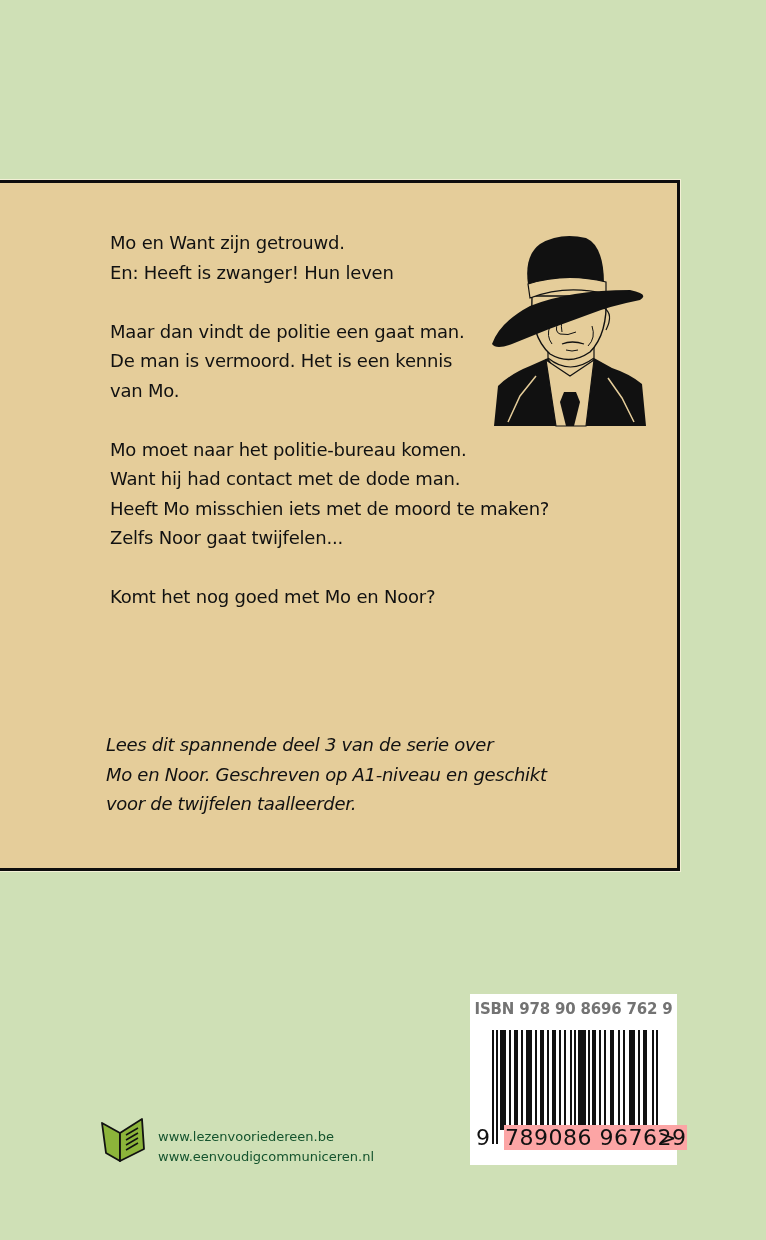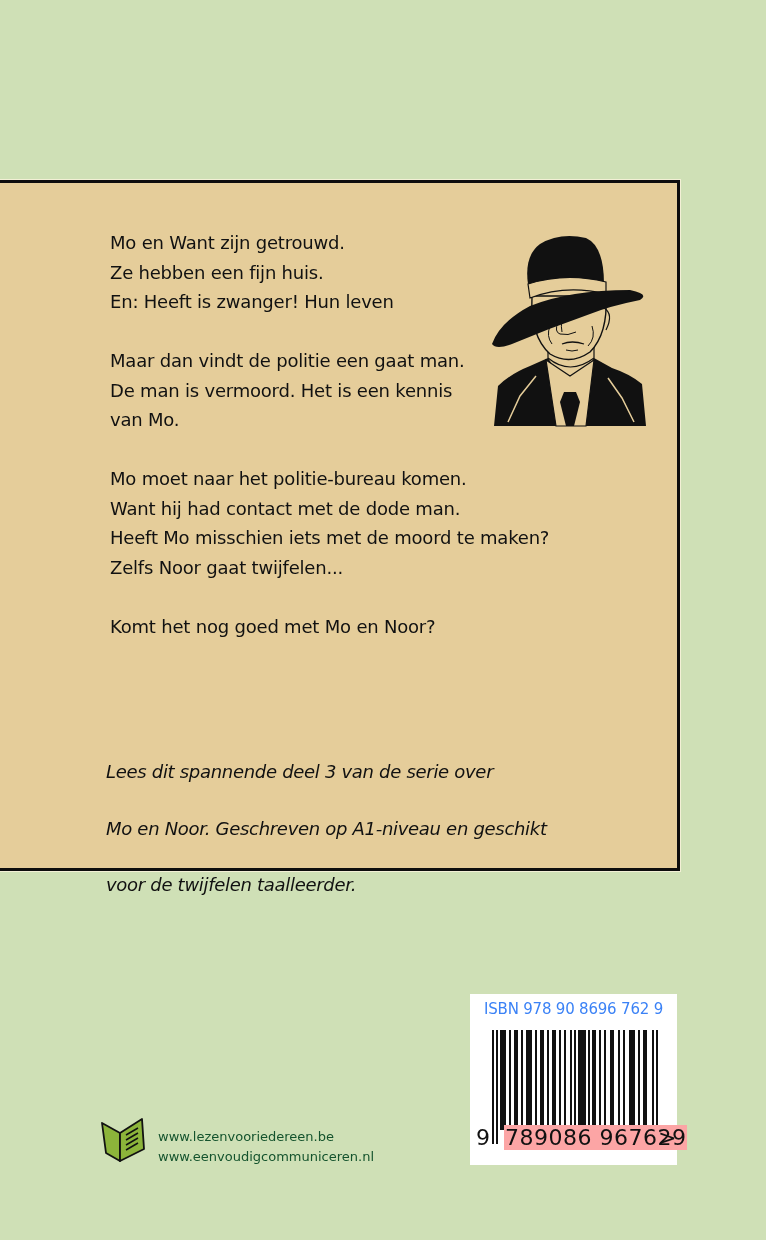--- a/index.html
+++ b/index.html
@@ -31,40 +31,40 @@
   .body-text .line { display: block; white-space: nowrap; }
   .italic-text {
     position: absolute;
     left: 106px; top: 730px;
     width: 470px;
     font-size: 18px;
     line-height: 29.5px;
     font-style: italic;
     letter-spacing: -0.3px;
   }
-  .italic-text .line { display: block; white-space: nowrap; margin-top: 27px; }
+  .italic-text .line { display: block; white-space: nowrap; }
   .portrait {
     position: absolute;
     left: 490px; top: 226px;
     width: 160px; height: 204px;
   }
   .barcode-box {
     position: absolute;
     left: 470px; top: 994px;
     width: 207px; height: 171px;
     background: #ffffff;
   }
   .isbn-label {
     position: absolute;
     left: 0; top: 6px; width: 207px;
     text-align: center;
     font-size: 15px;
-    font-weight: normal;
+    font-weight: bold;
     letter-spacing: -0.2px;
-    color: #3b82f6;
+    color: #737373;
   }
   .bars {
     position: absolute;
     left: 22px; top: 36px;
     width: 168px; height: 114px;
   }
   .barcode-digits {
     position: absolute;
     left: 6px; top: 131px;
     width: 200px;
@@ -90,21 +90,20 @@
   .links a { color: #14532d; text-decoration: none; display: block; }
 </style>
 </head>
 <body>
 
 <div class="panel"></div>
 
 <div class="body-text">
   <p>
     <span class="line">Mo en Want zijn getrouwd.</span>
-    <span class="line">Ze hebben een fijn huis.</span>
     <span class="line">En: Heeft is zwanger! Hun leven</span>
   </p>
   <p>
     <span class="line">Maar dan vindt de politie een gaat man.</span>
     <span class="line">De man is vermoord. Het is een kennis</span>
     <span class="line">van Mo.</span>
   </p>
   <p>
     <span class="line">Mo moet naar het politie-bureau komen.</span>
     <span class="line">Want hij had contact met de dode man.</span>

